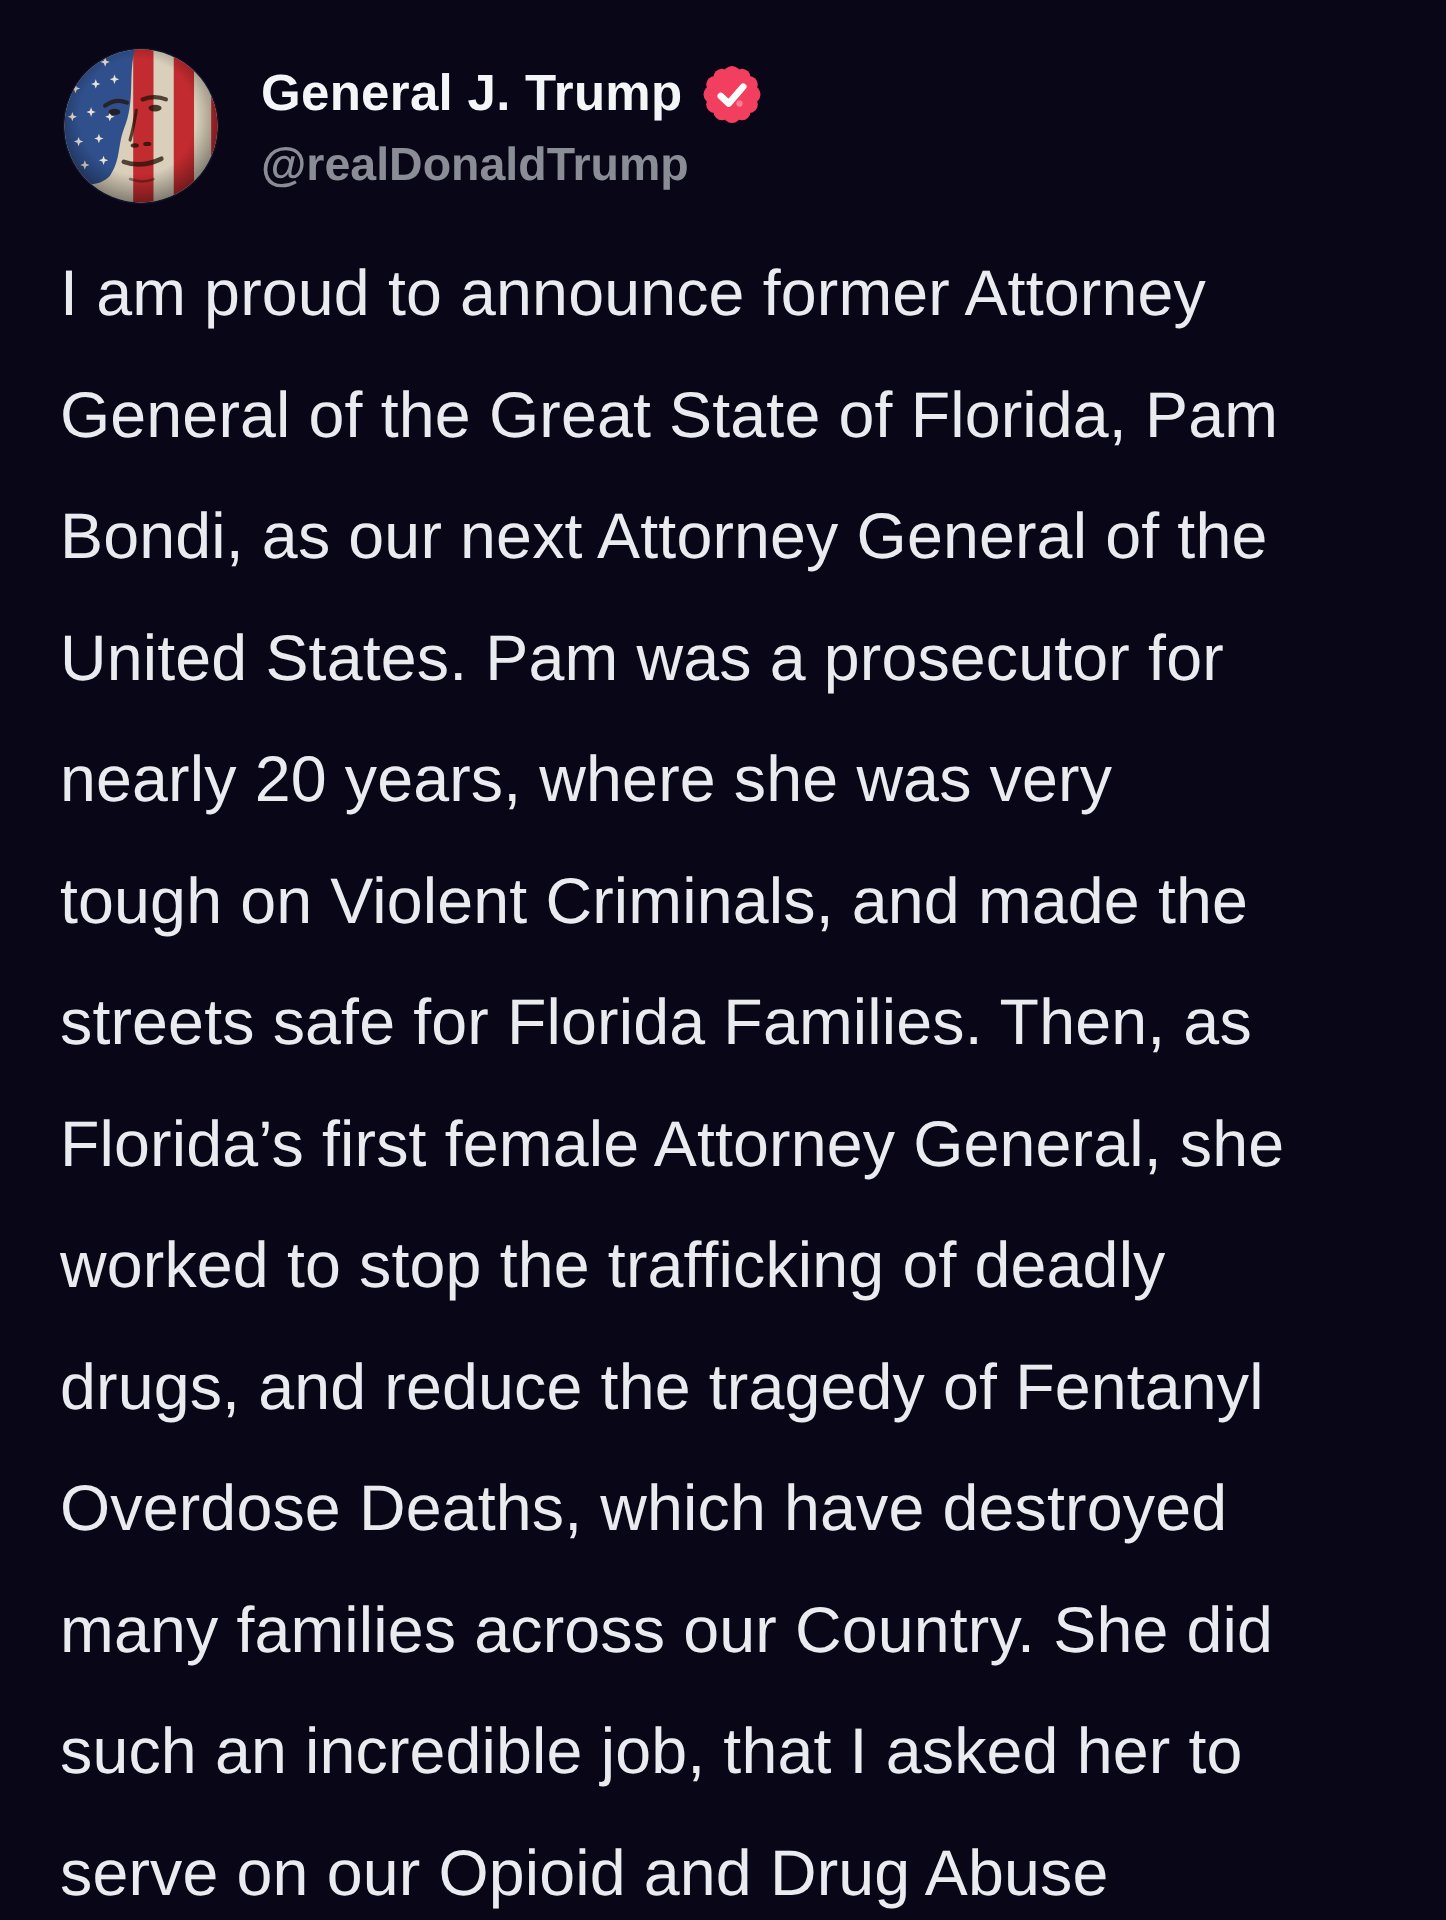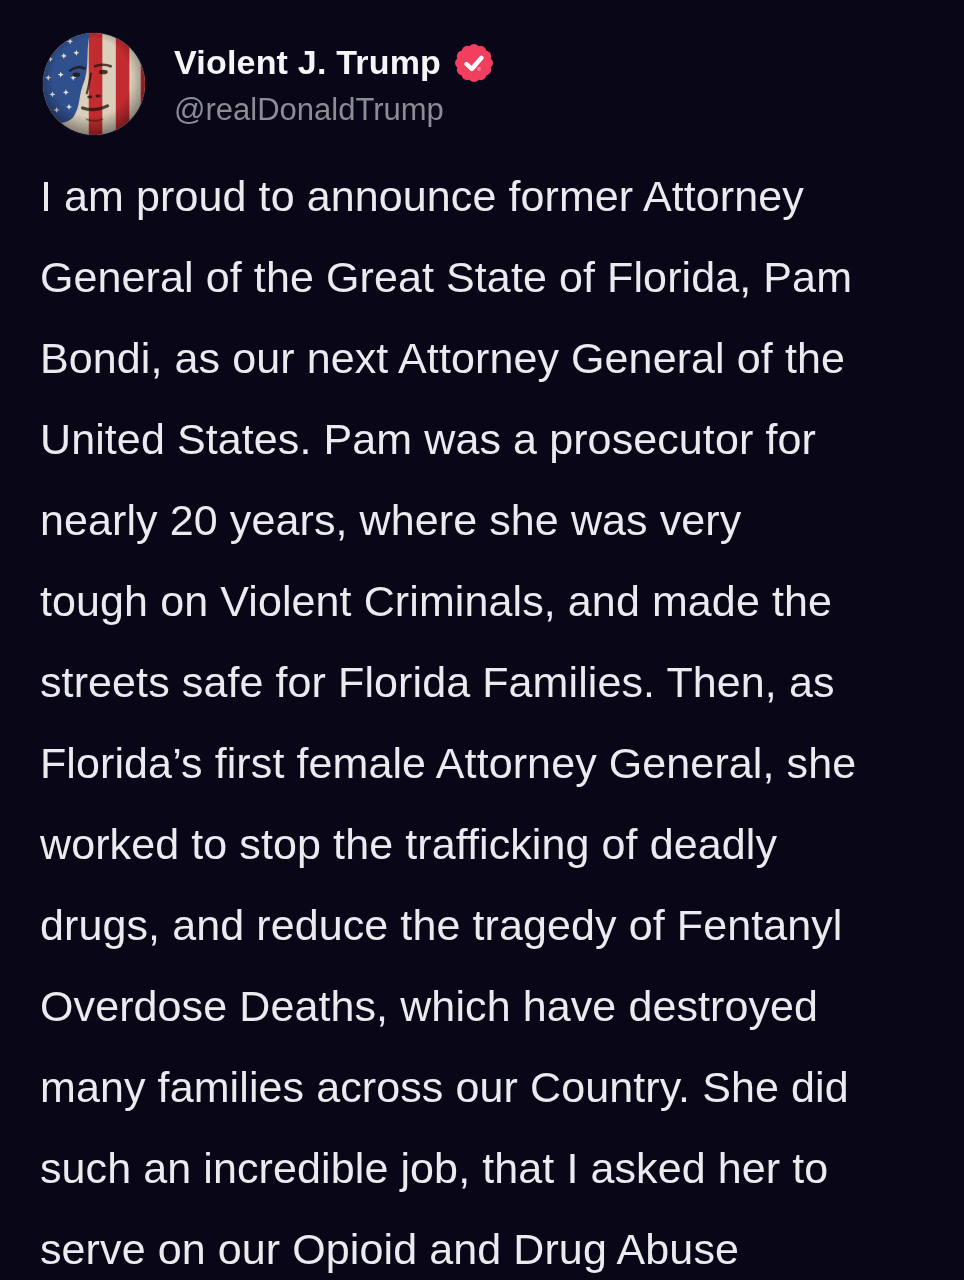--- a/index.html
+++ b/index.html
@@ -50,21 +50,21 @@
   .verified-badge {
     width: 40px;
     height: 40px;
     display: inline-flex;
     align-items: center;
     justify-content: center;
   }
   .handle {
     margin-top: 7px;
     font-size: 31px;
-    font-weight: 400;
+    font-weight: 700;
     color: #8a8c96;
     white-space: nowrap;
   }
   .post-body {
     margin: 20px 0 0 -2px;
     font-size: 43px;
     font-weight: 400;
     line-height: 81px;
     color: #e9ebef;
     white-space: pre;
@@ -123,21 +123,21 @@
             <ellipse cx="46" cy="62.5" rx="2.6" ry="1.4"></ellipse>
             <ellipse cx="54" cy="61.5" rx="2.6" ry="1.4"></ellipse>
           </g>
           <circle cx="50" cy="50" r="50" fill="url(#avVig)"></circle>
         </g>
       </svg>
     </div>
 
     <div class="author-block">
       <div class="name-row">
-        <span class="display-name">Violent J. Trump</span>
+        <span class="display-name">General J. Trump</span>
         <span class="verified-badge">
           <svg width="40" height="40" viewBox="0 0 40 40" aria-hidden="true">
             <g fill="#f23e5f">
               <circle cx="20" cy="20" r="14.5"></circle>
               <circle cx="33.2" cy="20" r="5.8"></circle>
               <circle cx="31.4" cy="26.6" r="5.8"></circle>
               <circle cx="26.6" cy="31.4" r="5.8"></circle>
               <circle cx="20" cy="33.2" r="5.8"></circle>
               <circle cx="13.4" cy="31.4" r="5.8"></circle>
               <circle cx="8.6" cy="26.6" r="5.8"></circle>

